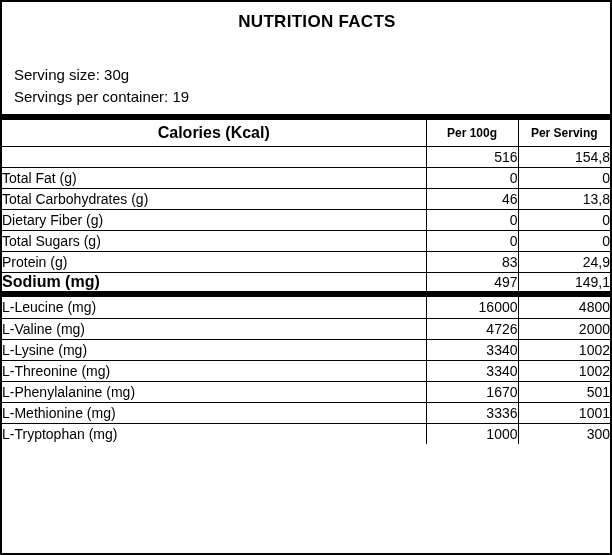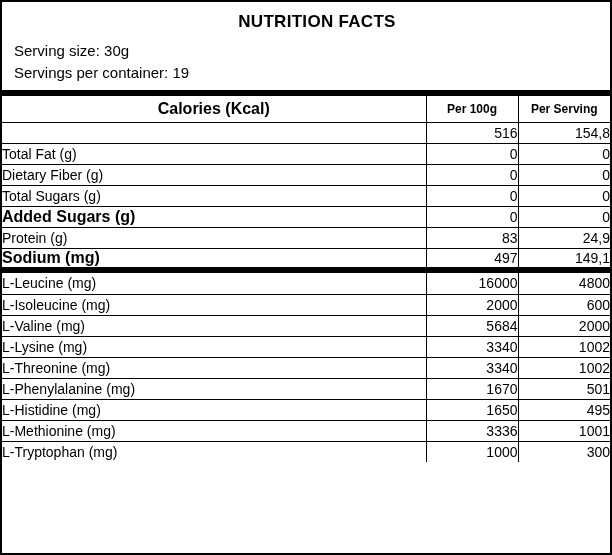--- a/index.html
+++ b/index.html
@@ -25,20 +25,21 @@
   .title {
     text-align: center;
     font-size: 17px;
     font-weight: bold;
     letter-spacing: 0.3px;
     padding: 10px 0 8px 0;
     margin-left: 22px;
   }
   .serving-block {
     padding: 0 12px 6px 12px;
+    margin-top: 24px;
   }
   .serving-line {
     font-size: 15px;
     line-height: 22px;
   }
   table.nf {
     width: 100%;
     border-collapse: collapse;
     table-layout: fixed;
     font-size: 14px;
@@ -128,38 +129,38 @@
         <td class="cell-num vline-left">516</td>
         <td class="cell-num vline-left">154,8</td>
       </tr>
 
       <tr class="hline row-h">
         <td class="cell-label">Total Fat (g)</td>
         <td class="cell-num vline-left">0</td>
         <td class="cell-num vline-left">0</td>
       </tr>
 
+      <tr class="hline row-h">
+        <td class="cell-label">Total Carbohydrates (g)</td>
+        <td class="cell-num vline-left">46</td>
+        <td class="cell-num vline-left">13,8</td>
+      </tr>
 
       <tr class="hline row-h">
         <td class="cell-label indent1">Dietary Fiber (g)</td>
         <td class="cell-num vline-left">0</td>
         <td class="cell-num vline-left">0</td>
       </tr>
 
       <tr class="hline row-h">
         <td class="cell-label indent1">Total Sugars (g)</td>
         <td class="cell-num vline-left">0</td>
         <td class="cell-num vline-left">0</td>
       </tr>
 
-      <tr class="hline row-h">
-        <td class="cell-label indent1 bigger-bold">Added Sugars (g)</td>
-        <td class="cell-num vline-left">0</td>
-        <td class="cell-num vline-left">0</td>
-      </tr>
 
       <tr class="hline row-h">
         <td class="cell-label">Protein (g)</td>
         <td class="cell-num vline-left">83</td>
         <td class="cell-num vline-left">24,9</td>
       </tr>
 
       <tr class="hline row-h">
         <td class="cell-label bigger-bold">Sodium (mg)</td>
         <td class="cell-num vline-left">497</td>
@@ -171,29 +172,24 @@
           <td></td>
           <td></td>
       </tr>
 
       <tr class="row-h">
         <td class="cell-label indent1">L-Leucine (mg)</td>
         <td class="cell-num vline-left">16000</td>
         <td class="cell-num vline-left">4800</td>
       </tr>
 
-      <tr class="hline row-h">
-        <td class="cell-label indent1">L-Isoleucine (mg)</td>
-        <td class="cell-num vline-left">2000</td>
-        <td class="cell-num vline-left">600</td>
-      </tr>
 
       <tr class="hline row-h">
         <td class="cell-label indent1">L-Valine (mg)</td>
-        <td class="cell-num vline-left">5684</td>
+        <td class="cell-num vline-left">4726</td>
         <td class="cell-num vline-left">2000</td>
       </tr>
 
       <tr class="hline row-h">
         <td class="cell-label indent1">L-Lysine (mg)</td>
         <td class="cell-num vline-left">3340</td>
         <td class="cell-num vline-left">1002</td>
       </tr>
 
       <tr class="hline row-h">
@@ -201,25 +197,20 @@
         <td class="cell-num vline-left">3340</td>
         <td class="cell-num vline-left">1002</td>
       </tr>
 
       <tr class="hline row-h">
         <td class="cell-label indent1">L-Phenylalanine (mg)</td>
         <td class="cell-num vline-left">1670</td>
         <td class="cell-num vline-left">501</td>
       </tr>
 
-      <tr class="hline row-h">
-        <td class="cell-label indent1">L-Histidine (mg)</td>
-        <td class="cell-num vline-left">1650</td>
-        <td class="cell-num vline-left">495</td>
-      </tr>
 
       <tr class="hline row-h">
         <td class="cell-label indent1">L-Methionine (mg)</td>
         <td class="cell-num vline-left">3336</td>
         <td class="cell-num vline-left">1001</td>
       </tr>
 
       <tr class="hline row-h">
         <td class="cell-label indent1">L-Tryptophan (mg)</td>
         <td class="cell-num vline-left">1000</td>

